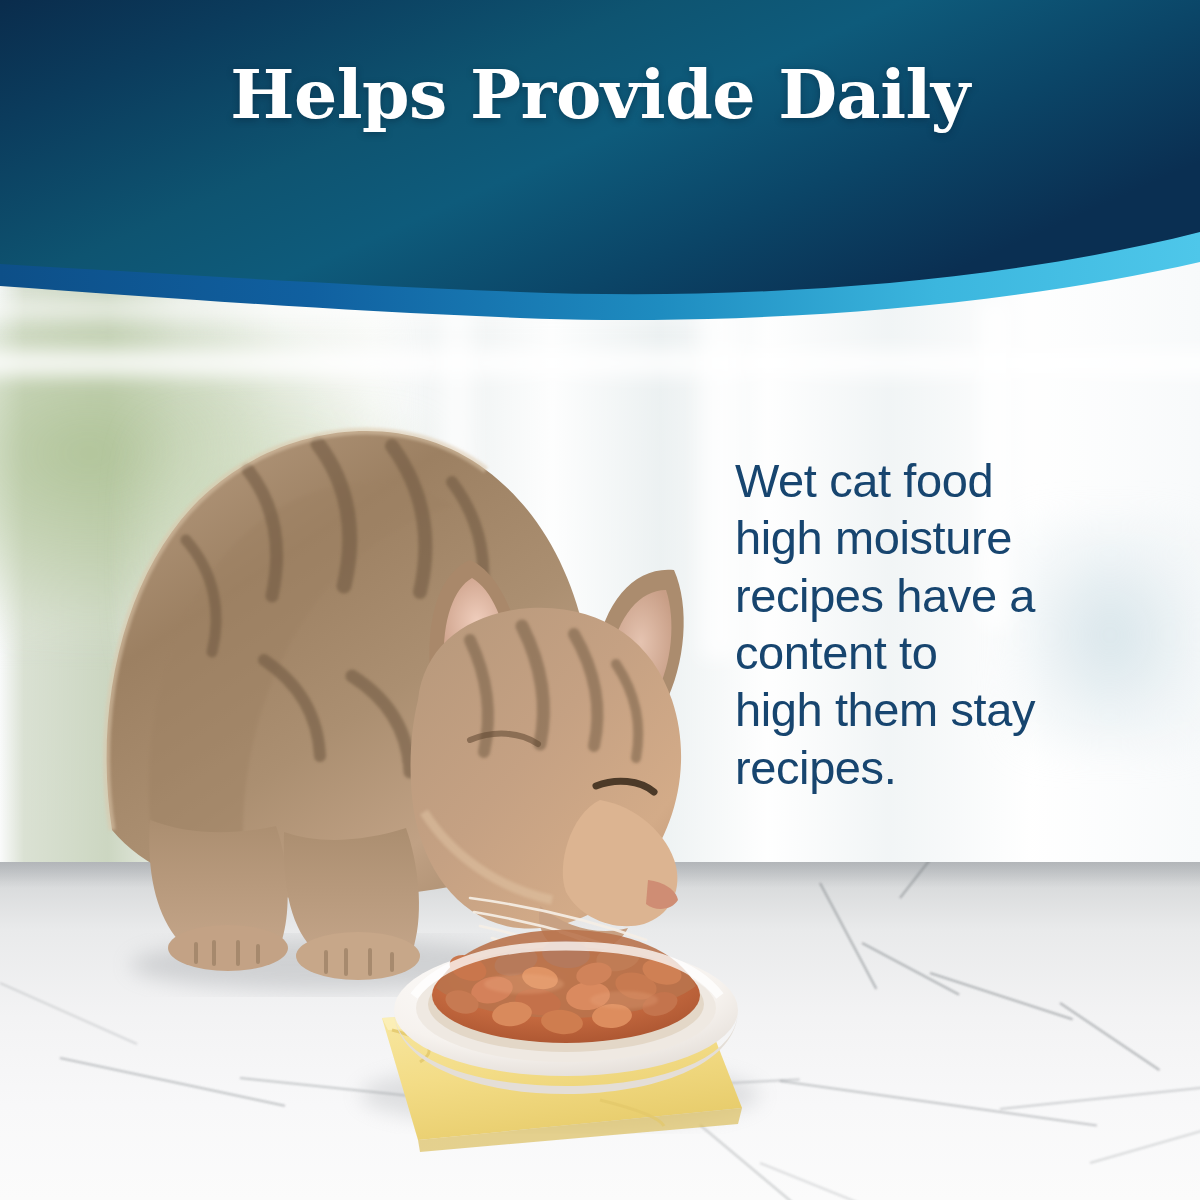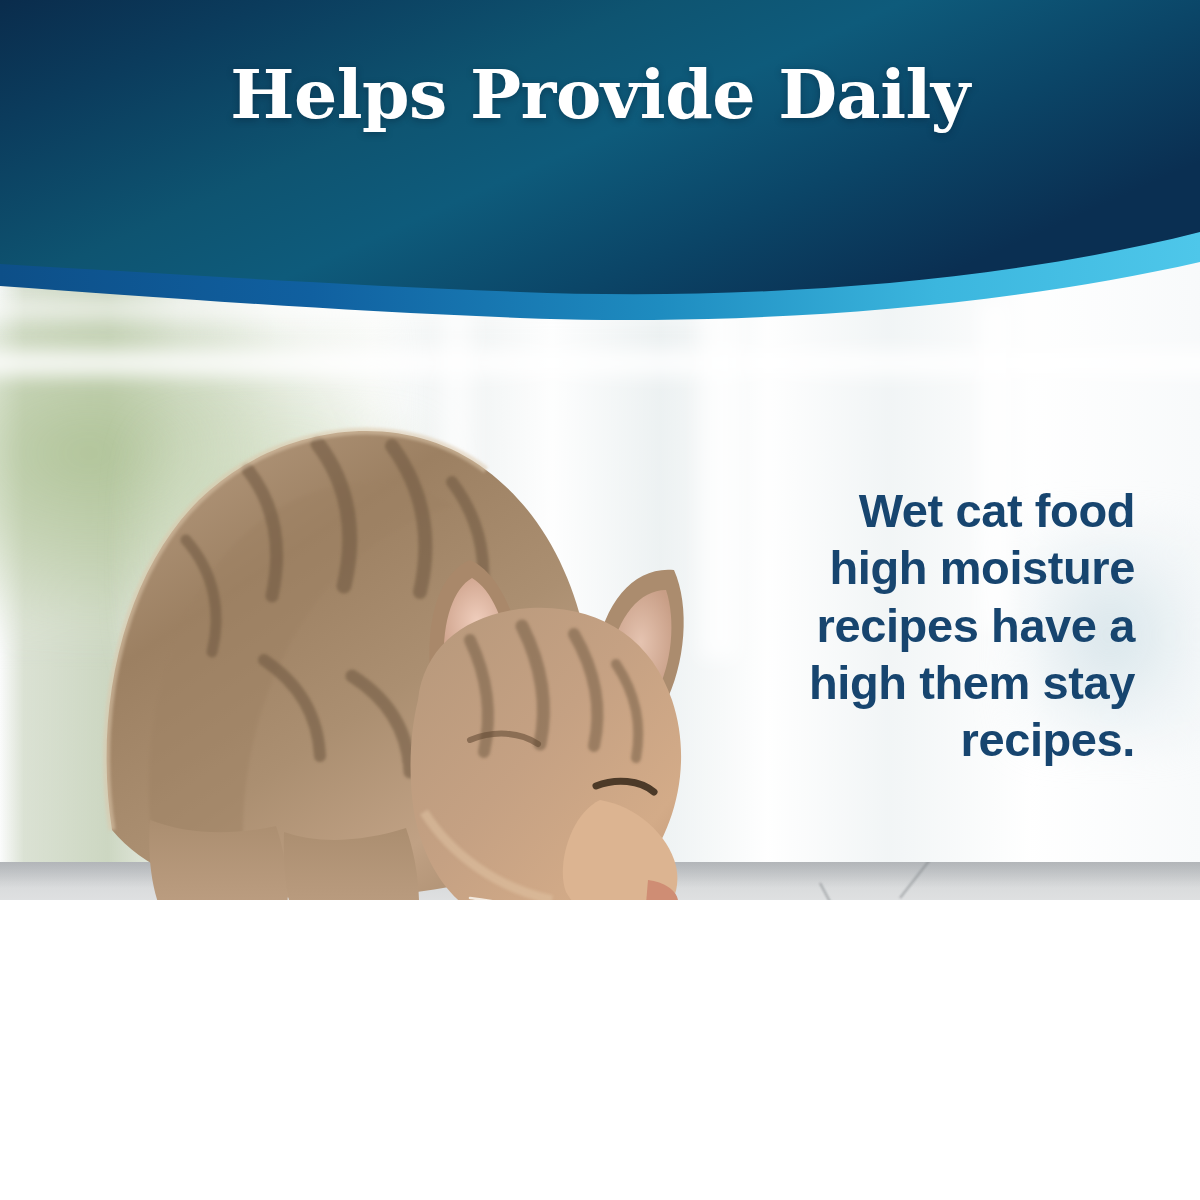--- a/index.html
+++ b/index.html
@@ -8,21 +8,21 @@
     padding: 0;
     background: #ffffff;
   }
   body {
     font-family: "Liberation Sans", sans-serif;
   }
 
   #promo-card {
     position: relative;
     width: 1200px;
-    height: 900px;
+    height: 1200px;
     overflow: hidden;
     background: #f4f5f6;
   }
 
   
   .photo-bg {
     position: absolute;
     inset: 0;
     background:
       
@@ -146,29 +146,28 @@
     padding: 0 110px;
     box-sizing: border-box;
     text-shadow: 0 2px 7px rgba(0,20,40,0.35);
     user-select: none;
   }
 
   
   .body-copy {
     position: absolute;
     left: 735px;
-    top: 482px;
+    top: 452px;
     width: 400px;
     color: #17456f;
     font-family: "Liberation Sans", sans-serif;
-    font-weight: bold;
+    font-weight: normal;
     font-size: 47px;
     line-height: 1.22;
     letter-spacing: -0.4px;
-    text-align: right;
   }
 
   
   .cat-layer { position: absolute; left: 0; top: 0; width: 1200px; height: 1200px; pointer-events:none;}
 </style>
 </head>
 <body>
 
 <div id="promo-card">
 
@@ -410,17 +409,18 @@
 
     <div class="header-title">
       <div>Helps Provide Daily</div>
     </div>
   </div>
 
   <div class="body-copy">
     <div>Wet cat food</div>
     <div>high moisture</div>
     <div>recipes have a</div>
+    <div>content to</div>
     <div>high them stay</div>
     <div>recipes.</div>
   </div>
 
 </div>
 
 </body></html>

